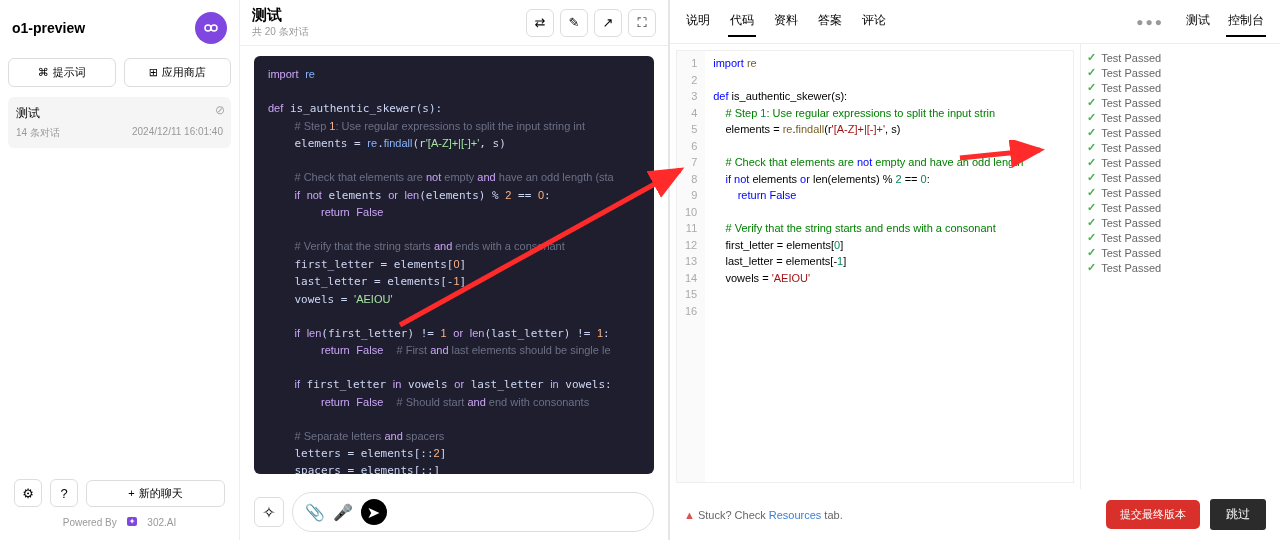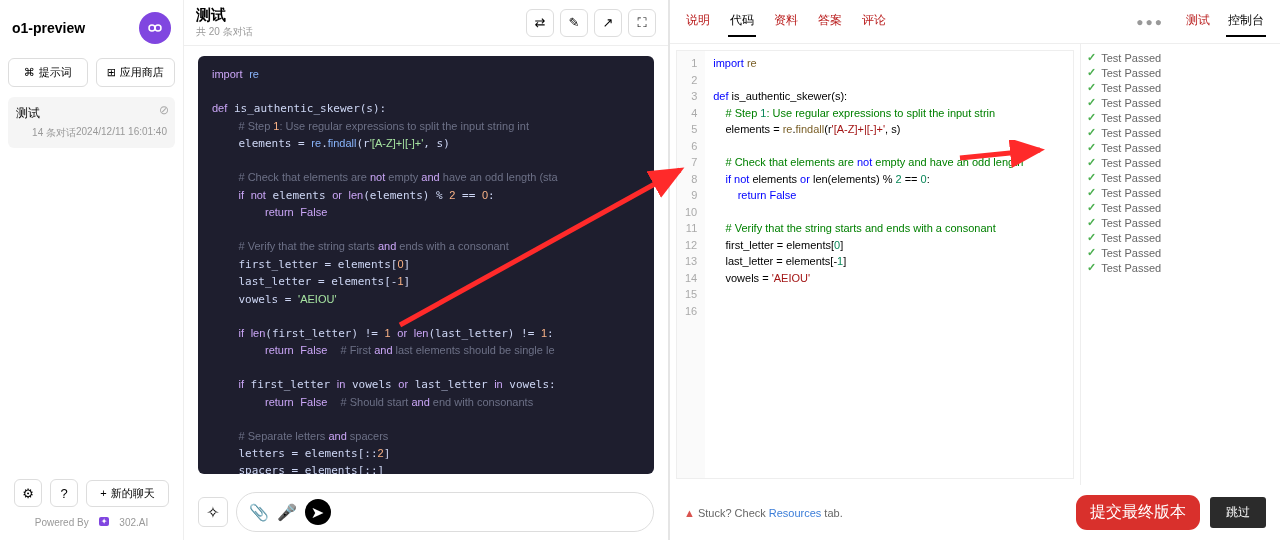--- a/index.html
+++ b/index.html
@@ -1,27 +1,27 @@
 <!DOCTYPE html>
 <html><head>
 <meta charset="utf-8">
 <style>
 *{margin:0;padding:0;box-sizing:border-box;font-family:-apple-system,BlinkMacSystemFont,"Segoe UI",sans-serif}
 body{width:1280px;height:540px;display:flex;background:#fff;overflow:hidden;position:relative}
-.sidebar{width:184px;border-right:1px solid #eee;display:flex;flex-direction:column;padding:8px}
+.sidebar{width:240px;border-right:1px solid #eee;display:flex;flex-direction:column;padding:8px}
 .brand{display:flex;align-items:center;gap:8px;padding:4px}
 .brand-text{flex:1}
 .brand-title{font-size:14px;font-weight:600}
 .brand-sub{font-size:10px;color:#999}
 .brand-icon{width:32px;height:32px;border-radius:50%;background:#8046e0;display:flex;align-items:center;justify-content:center;color:#fff}
 .side-btns{display:flex;gap:8px;margin:10px 0}
 .side-btn{flex:1;border:1px solid #ddd;border-radius:6px;padding:6px 4px;font-size:11px;display:flex;align-items:center;justify-content:center;gap:4px;cursor:pointer}
 .chat-item{background:#f5f5f5;border-radius:6px;padding:8px;position:relative}
 .chat-title{font-size:12px;font-weight:500}
-.chat-meta{display:flex;justify-content:flex-end;font-size:10px;color:#999;margin-top:4px}
+.chat-meta{display:flex;justify-content:space-between;font-size:10px;color:#999;margin-top:4px}
 .chat-close{position:absolute;right:6px;top:6px;color:#aaa;cursor:pointer;font-size:12px}
 .sidebar-footer{margin-top:auto;display:flex;align-items:center;gap:8px;padding:6px}
 .icon-btn{width:28px;height:28px;border:1px solid #ddd;border-radius:6px;display:flex;align-items:center;justify-content:center;cursor:pointer;font-size:13px}
 .new-chat{flex:1;border:1px solid #ddd;border-radius:6px;padding:5px 8px;font-size:11px;cursor:pointer;display:flex;align-items:center;gap:4px;justify-content:center}
 .powered{font-size:10px;color:#999;text-align:center;padding:4px;display:flex;align-items:flex-start;justify-content:center;gap:10px}
 .powered-badge{background:#8046e0;color:#fff;border-radius:2px;padding:0 2px;font-size:8px}
 .middle{flex:1;min-width:0;display:flex;flex-direction:column;border-right:2px solid #e5e5e5}
 .mid-header{display:flex;align-items:center;padding:6px 12px;border-bottom:1px solid #eee}
 .mid-title{font-size:15px;font-weight:600}
 .mid-sub{font-size:10px;color:#999}
@@ -32,37 +32,37 @@
 .kw{color:#cba6f7}.fn{color:#89b4fa}.st{color:#a6e3a1}.nm{color:#fab387}.cm{color:#6c7086}
 .input-bar{display:flex;align-items:center;gap:8px;padding:8px 14px}
 .input-icon{width:30px;height:30px;border:1px solid #ddd;border-radius:6px;display:flex;align-items:center;justify-content:center;cursor:pointer}
 .input-box{flex:1;border:1px solid #ddd;border-radius:20px;padding:6px 12px;display:flex;align-items:center;gap:8px}
 .input-box input{flex:1;border:none;outline:none;font-size:12px}
 .send-btn{width:26px;height:26px;border-radius:50%;background:#000;color:#fff;display:flex;align-items:center;justify-content:center;cursor:pointer;transform:rotate(45deg)}
 .disclaimer{text-align:center;font-size:10px;color:#999;padding:2px 0 6px}
 .right{width:610px;display:flex;flex-direction:column}
 .right-header{display:flex;align-items:center;padding:6px 14px;border-bottom:1px solid #eee;font-size:12px}
 .tabs{display:flex;gap:16px}
-.tab{padding:6px 2px;cursor:pointer;color:#b91c1c}
+.tab{padding:6px 2px;cursor:pointer;color:#000000}
 .tab.active{color:#000;border-bottom:2px solid #000;font-weight:500}
 .dots{margin-left:auto;cursor:pointer;color:#999;letter-spacing:2px;margin-right:20px}
 .right-tabs2{display:flex;gap:14px}
 .right-body{flex:1;display:flex;overflow:hidden}
 .editor{flex:1;display:flex;font-family:'Consolas',monospace;font-size:11px;overflow:hidden;border:1px solid #eee;margin:6px}
 .gutter{background:#fafafa;color:#aaa;padding:4px 8px;text-align:right;user-select:none;line-height:1.5}
 .editor-code{flex:1;padding:4px 8px;line-height:1.5;white-space:pre;overflow:auto}
 .ek{color:#0000ff}.ef{color:#795e26}.es{color:#a31515}.en{color:#098658}.ec{color:#008000}
 .results{width:200px;border-left:1px solid #eee;padding:6px;overflow:auto;font-size:11px}
 .test-row{display:flex;align-items:center;gap:5px;padding:1px 0;color:#666}
 .check{color:#4caf50;font-weight:bold}
 .right-footer{display:flex;align-items:center;padding:10px 14px;gap:10px}
 .stuck{font-size:11px;color:#666;display:flex;align-items:center;gap:3px}
 .stuck a{color:#3b7dd8}
 .warn{color:#d9534f}
-.btn-red{margin-left:auto;background:#d9302c;color:#fff;border:none;padding:7px 14px;border-radius:11px;font-size:16px;cursor:pointer}
+.btn-red{margin-left:auto;background:#d9302c;color:#fff;border:none;padding:7px 14px;border-radius:5px;font-size:11px;cursor:pointer}
 .btn-dark{background:#2b2b2b;color:#fff;border:none;padding:7px 16px;border-radius:3px;font-size:12px;cursor:pointer}
 .arrow{position:absolute;pointer-events:none;z-index:100}
 </style>
 </head>
 <body>
 
 <div class="sidebar">
   <div class="brand">
     <div class="brand-text">
       <div class="brand-title">o1-preview</div>

